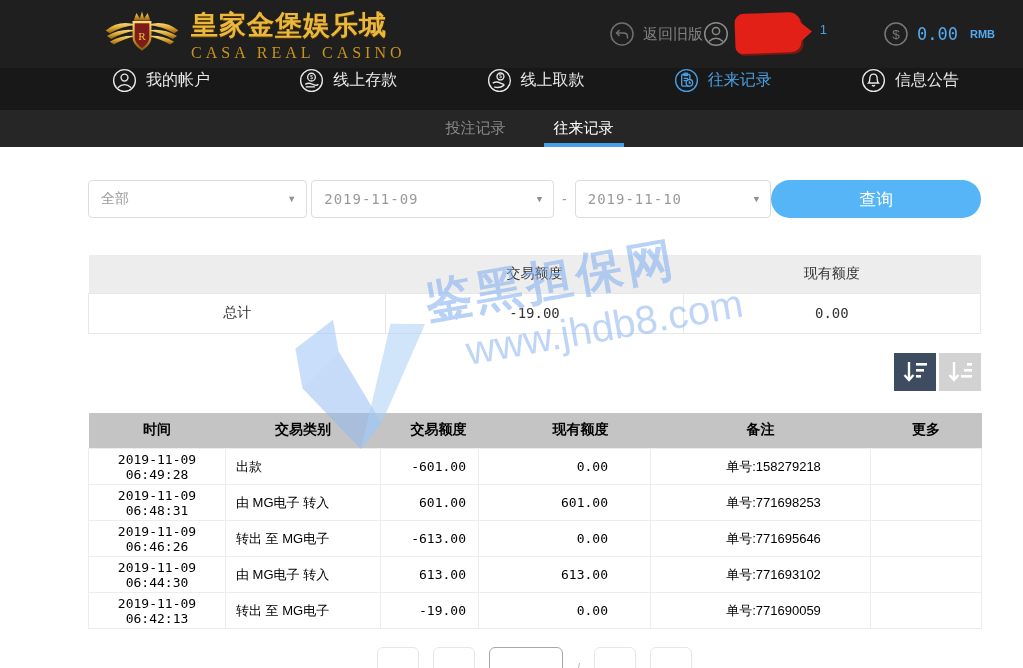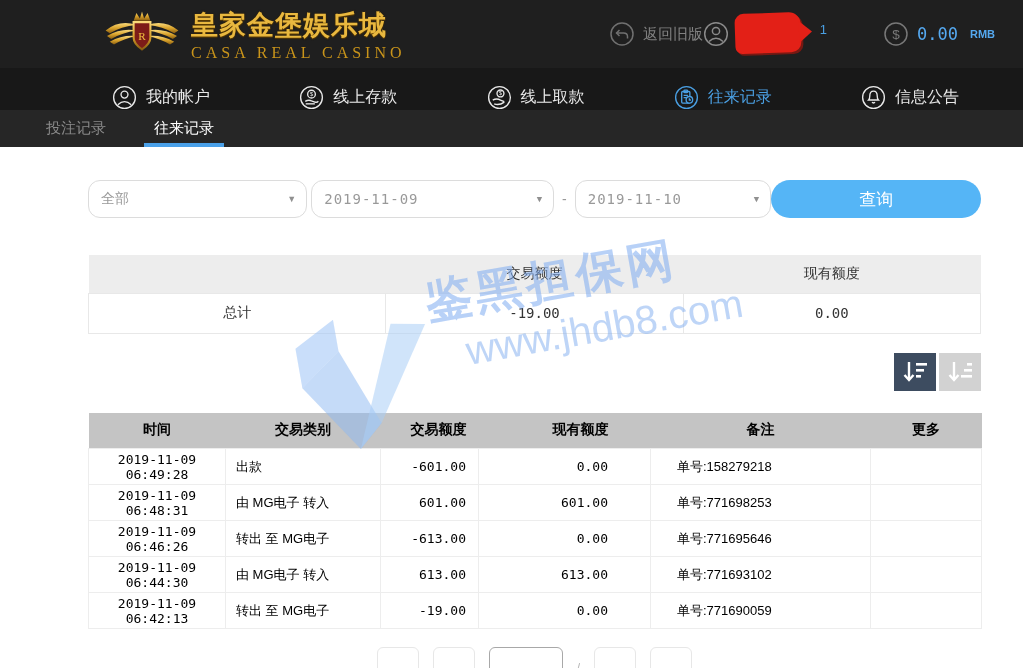--- a/index.html
+++ b/index.html
@@ -20,36 +20,36 @@
   .redact-zone .digit { position:absolute; right:-4px; top:9px; color:#4a9fe2; font-size:13px; z-index:1; }
   .blob { position:absolute; left:0; top:0; width:66px; height:40px; background:#e32017;
           border-radius:9px 12px 10px 7px; transform:rotate(-2deg); z-index:2; box-shadow:2px 2px 0 rgba(190,20,10,.55); }
   .blob::after { content:''; position:absolute; right:-11px; top:9px; border-top:11px solid transparent;
                  border-bottom:11px solid transparent; border-left:13px solid #e32017; }
   .balance { display:flex; align-items:center; gap:8px; cursor:pointer; }
   .bal-amount { color:#55a9f0; font-size:17px; font-family:"DejaVu Sans Mono", monospace; }
   .bal-cur { color:#55a9f0; font-size:11px; font-weight:bold; margin-left:4px; }
 
   
-  .mainnav { height:42px; background:#181818; display:flex; align-items:flex-end; justify-content:space-between; padding:0 64px 0 112px; }
+  .mainnav { height:42px; background:#181818; display:flex; align-items:flex-start; justify-content:space-between; padding:0 64px 0 112px; }
   .nav-item { display:flex; align-items:center; gap:9px; color:#e8e8e8; font-size:16px; cursor:pointer; }
   .nav-item svg { stroke:#e8e8e8; }
   .nav-item.active { color:#4a9fe2; }
   .nav-item.active svg { stroke:#4a9fe2; }
 
   
-  .subtabs { height:37px; background:#262626; display:flex; gap:28px;padding-left:36px; }
+  .subtabs { height:37px; background:#262626; display:flex; justify-content:center; gap:28px;padding-left:36px; }
   .subtab { position:relative; padding:0 10px; line-height:35px; font-size:15px; color:#8a8a8a; cursor:pointer; }
   .subtab.active { color:#ffffff; }
   .subtab.active::after { content:''; position:absolute; left:0; right:0; bottom:0; height:4px; background:#4aa0e8; }
 
   
   .content { margin-left:88px; width:893px; }
   .filters { margin-top:33px; display:flex; align-items:center; }
-  .select { height:38px; border:1px solid #dcdcdc; border-radius:12px; background:#fff; display:flex; align-items:center;
+  .select { height:38px; border:1px solid #dcdcdc; border-radius:4px; background:#fff; display:flex; align-items:center;
             padding:0 26px 0 12px; color:#999; font-size:14px; position:relative; cursor:pointer; }
   .select .caret { position:absolute; right:10px; top:13px; color:#909090; font-size:9px; font-style:normal; }
   .sel-type { width:222px; }
   .sel-from { width:246px; margin-left:4px; }
   .sel-to   { width:199px; }
   .sel-date { font-family:"DejaVu Sans Mono", monospace; letter-spacing:1px; }
   .range-sep { margin:0 8px; color:#999; font-size:14px; }
   .query-btn { margin-left:auto; width:213px; height:38px; background:#55b5f6; border:none; border-radius:19px;
                color:#fff; font-size:17px; cursor:pointer; font-family:"Liberation Sans", sans-serif; }
 
@@ -68,21 +68,21 @@
   
   table.records { margin-top:22px; width:100%; border-collapse:collapse; table-layout:fixed; }
   table.records th { background:#c4c4c4; color:#000000; font-size:14px; font-weight:bold; height:36px; text-align:center; }
   table.records th.h-amount { text-align:right; padding-right:12px; }
   table.records th.h-balance { text-align:right; padding-right:42px; }
   table.records td { height:36px; font-size:13px; color:#000000; background:#fff; border:1px solid #ededed; }
   td.c-time { text-align:center; font-family:"DejaVu Sans Mono", monospace; }
   td.c-type { text-align:left; padding-left:10px; }
   td.c-amount { text-align:right; padding-right:12px; font-family:"DejaVu Sans Mono", monospace; }
   td.c-balance { text-align:right; padding-right:42px; font-family:"DejaVu Sans Mono", monospace; }
-  td.c-remark { text-align:left; padding-left:26px; }
+  td.c-remark { text-align:center; padding-left:26px; }
   td.c-more { text-align:center; }
 
   
   .pagination { margin-top:18px; display:flex; justify-content:center; align-items:flex-start; gap:14px; }
   .pg-btn { width:42px; height:38px; border:1px solid #e7e7e7; border-radius:6px; background:#fff; color:#ccc;
             font-size:14px; cursor:pointer; padding-top:22px; overflow:hidden; }
   .pg-input { width:74px; height:38px; border:1px solid #a8a8a8; border-radius:6px; background:#fff; text-align:center; }
   .pg-sep { color:#b5b5b5; font-size:12px; margin-top:14px; }
 
   

